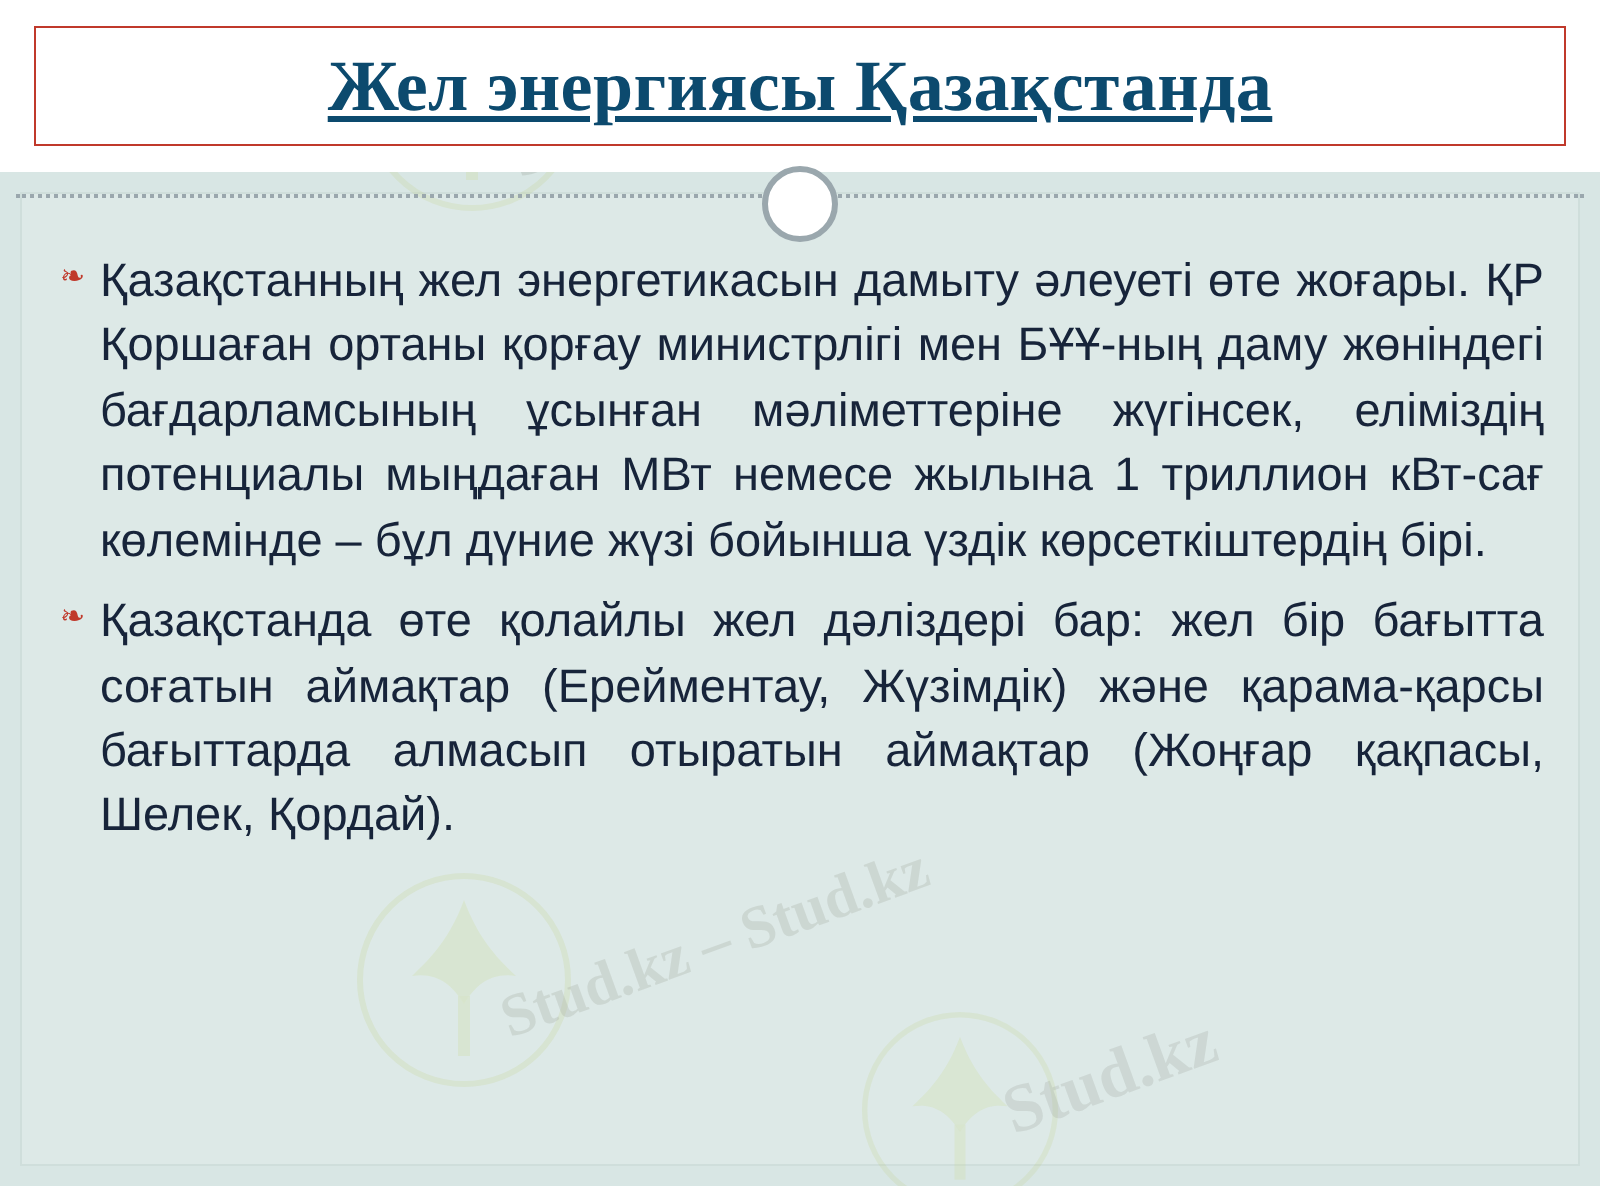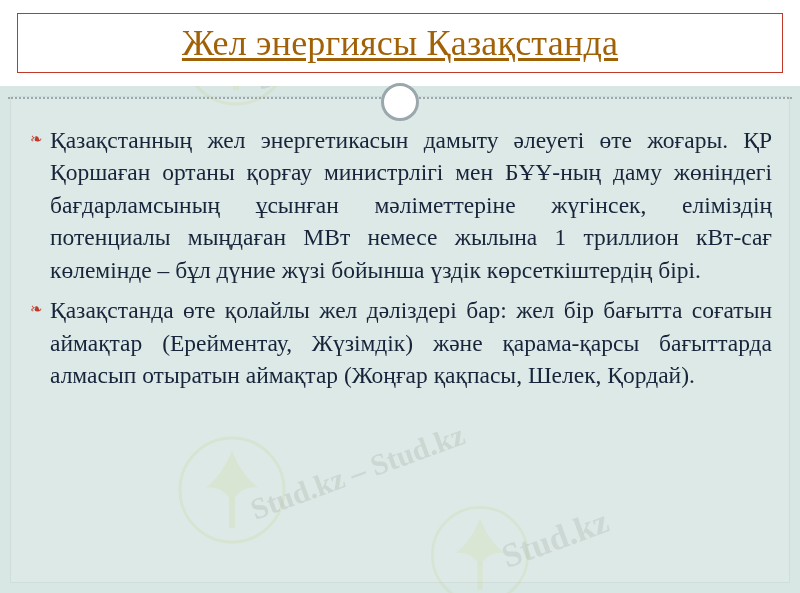--- a/index.html
+++ b/index.html
@@ -44,24 +44,24 @@
     background: transparent;
     box-sizing: border-box;
     z-index: 5;
     display: flex;
     align-items: center;
     justify-content: center;
   }
 
   .title-text {
     font-family: "Liberation Serif", serif;
-    font-weight: normal;
+    font-weight: bold;
     font-size: 36px;
     line-height: 1;
-    color: #a16207;
+    color: #0c4a6e;
     text-decoration: underline;
     text-underline-offset: 3px;
     white-space: nowrap;
     letter-spacing: 0.2px;
   }
 
   
   .divider {
     position: absolute;
     left: 8px;
@@ -165,21 +165,21 @@
     flex: 0 0 auto;
     width: 18px;
     margin-top: 8px;
     margin-right: 2px;
     color: #c0392b;
     font-size: 15px;
     line-height: 1;
   }
   .bullet-text {
     flex: 1 1 auto;
-    font-family: Liberation Serif, serif;
+    font-family: Liberation Sans, sans-serif;
     font-size: 23.5px;
     line-height: 1.38;
     color: #17243a;
     text-align: justify;
     text-justify: inter-word;
     hyphens: none;
   }
 </style>
 </head>
 <body>

